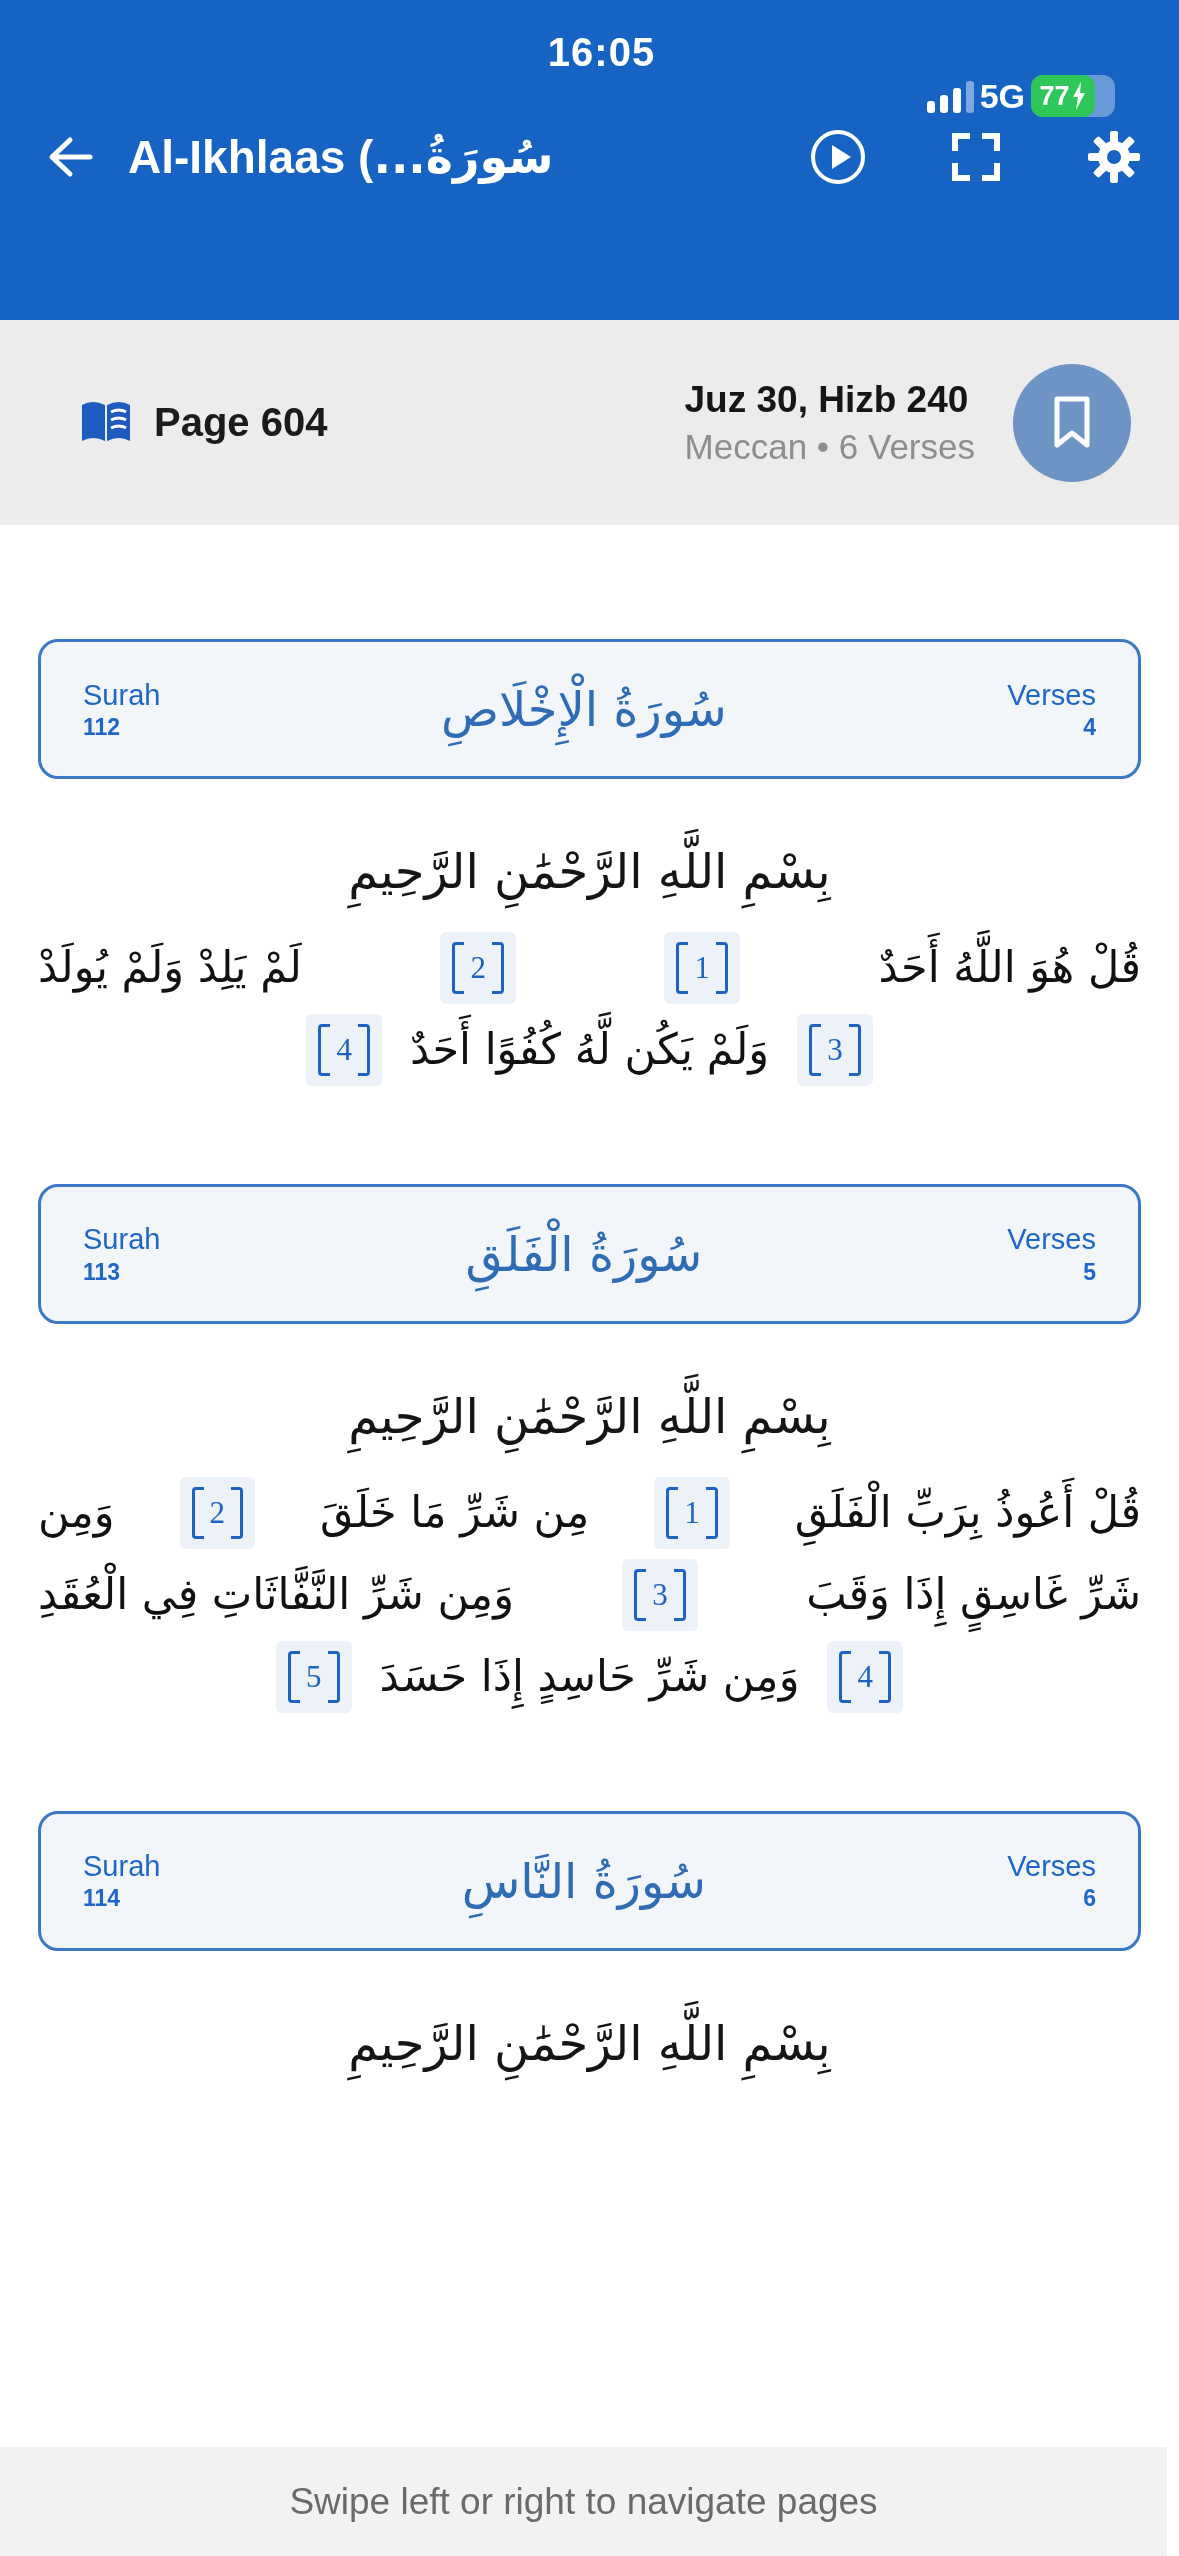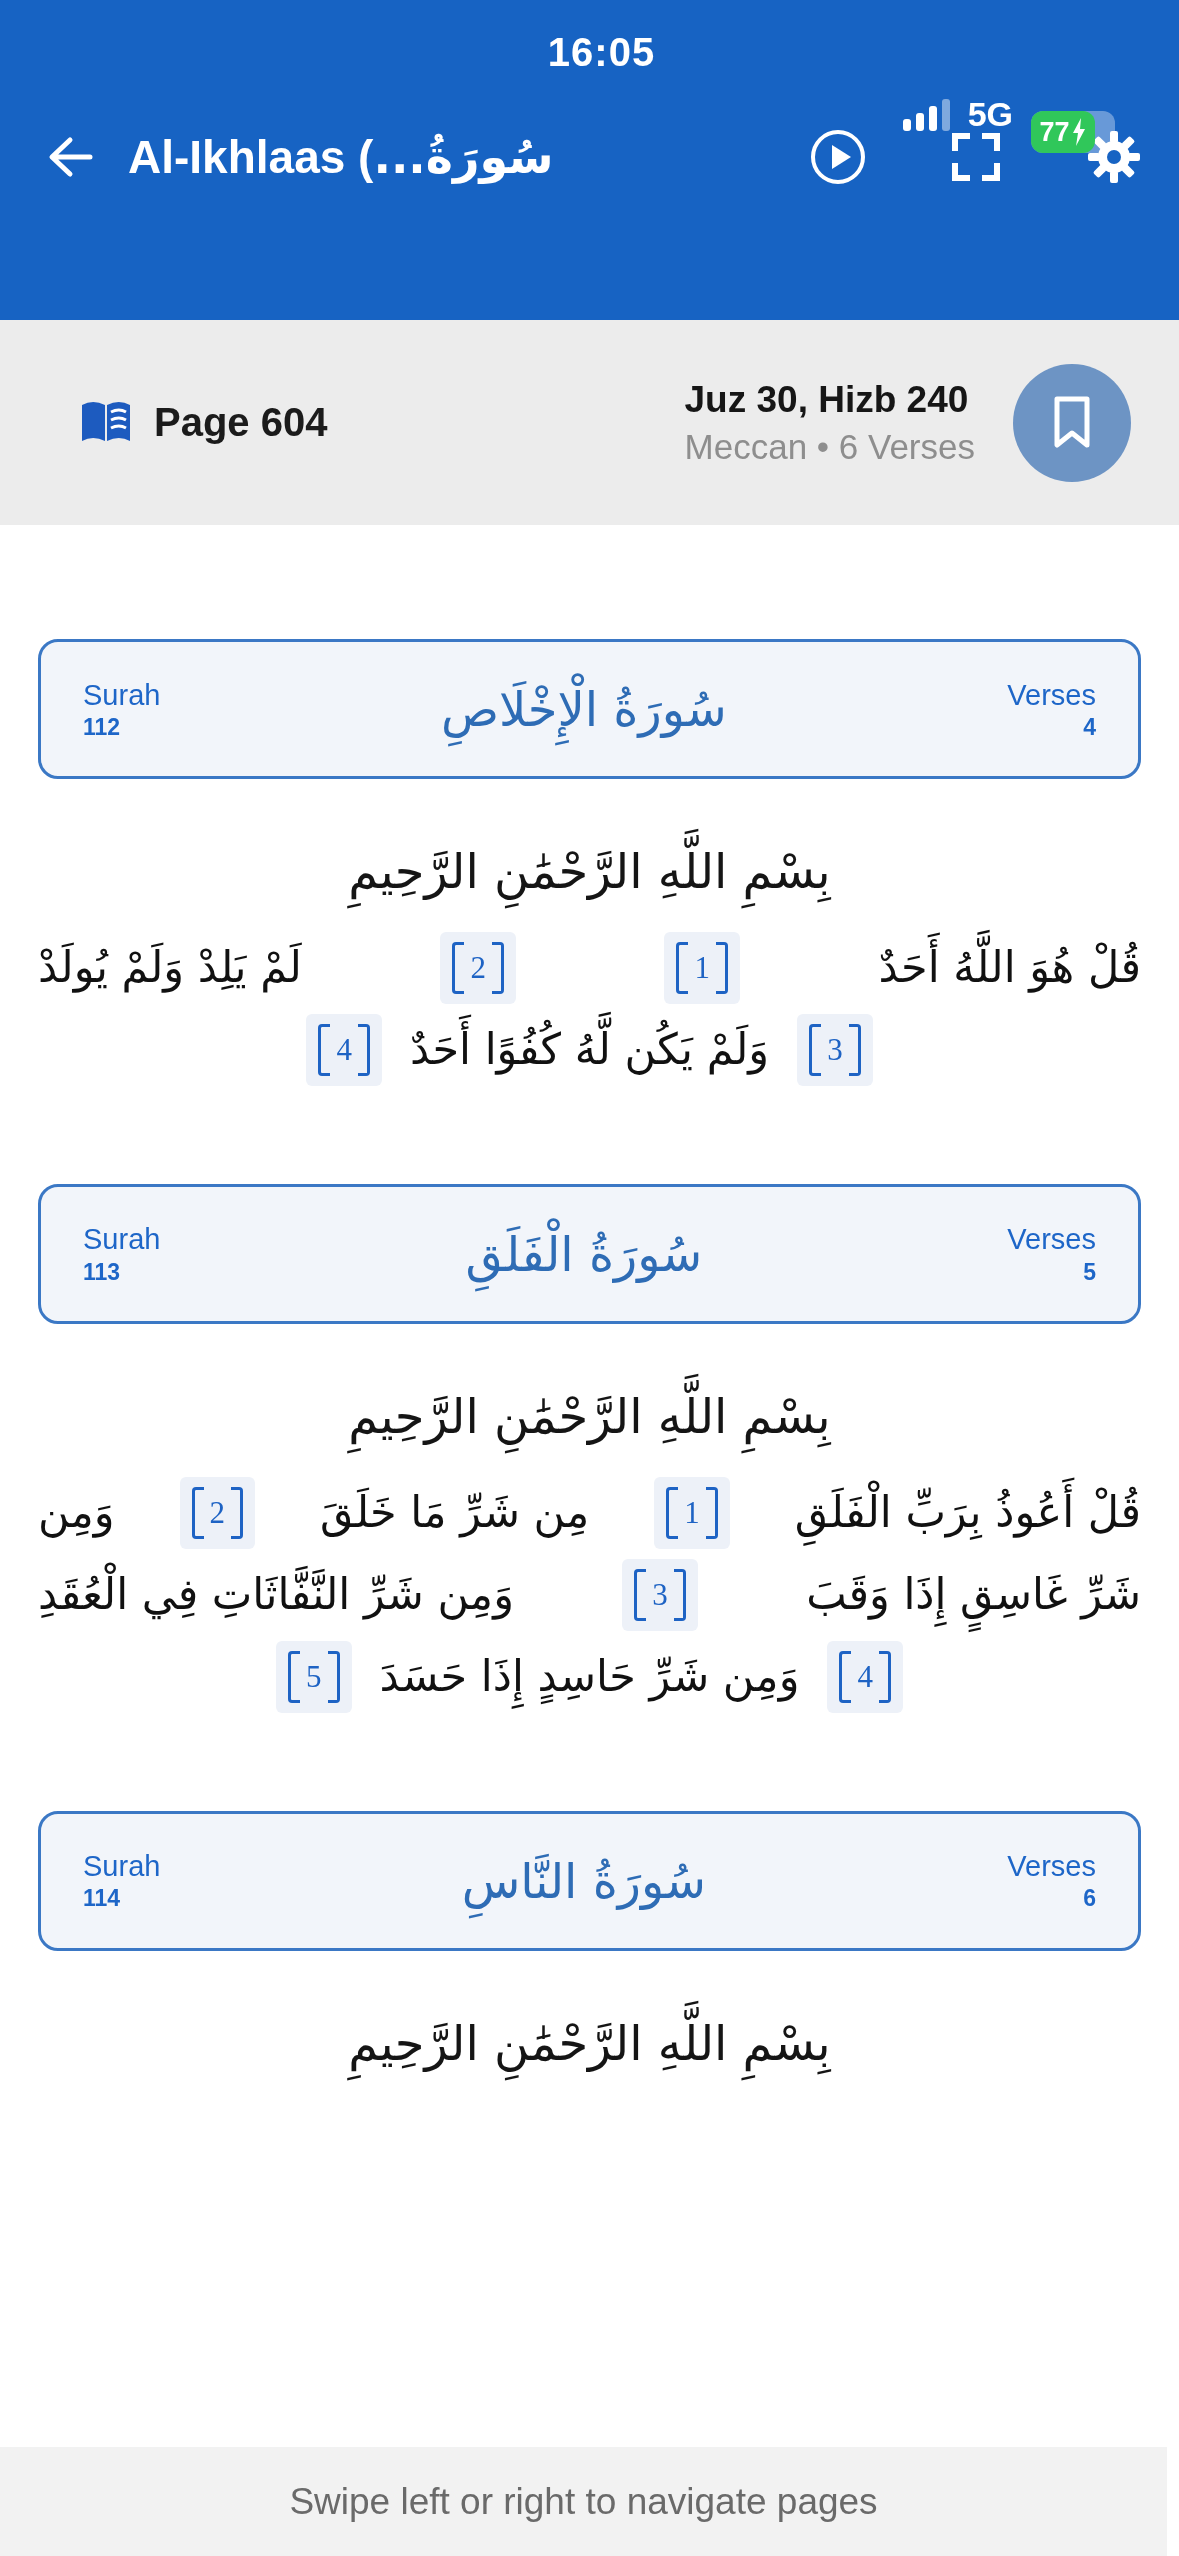--- a/index.html
+++ b/index.html
@@ -5,29 +5,29 @@
   html,body{margin:0;padding:0;background:#999;}
   #app{
     position:relative;width:1179px;height:2556px;overflow:hidden;
     background:#ffffff;font-family:"Liberation Sans",sans-serif;
     -webkit-font-smoothing:antialiased;
   }
   
   .topbar{background:#1763c3;height:320px;box-sizing:border-box;padding-top:30px;}
   .statusbar{display:flex;align-items:center;height:70px;padding:0 64px 0 88px;flex-direction:column;}
   .sb-time{color:#fff;font-size:40px;font-weight:bold;letter-spacing:1px;}
-  .sb-right{margin-left:auto;display:flex;align-items:center;gap:18px;}
+  .sb-right{margin-left:auto;display:flex;align-items:center;gap:6px;}
   .sig{display:flex;align-items:flex-end;gap:5px;height:34px;}
   .sig i{display:block;width:8px;border-radius:3px;background:#fff;}
   .sig i:nth-child(1){height:12px;}
   .sig i:nth-child(2){height:18px;}
   .sig i:nth-child(3){height:25px;}
   .sig i:nth-child(4){height:32px;opacity:.45;}
   .sb-net{color:#fff;font-size:34px;font-weight:600;}
-  .batt{position:relative;width:84px;height:42px;margin-top:36px;}
+  .batt{position:relative;width:84px;height:42px;}
   .batt-shell{position:absolute;inset:0;border-radius:12px;background:rgba(255,255,255,.35);}
   .batt-fill{position:absolute;left:0;top:0;bottom:0;width:64px;border-radius:12px;background:#30c75a;
     display:flex;align-items:center;justify-content:center;gap:1px;}
   .batt-fill b{color:#fff;font-size:27px;font-weight:bold;}
   
   .appheader{display:flex;align-items:center;padding:28px 36px 0 40px;}
   .hicon{width:58px;height:58px;display:flex;align-items:center;justify-content:center;flex:0 0 auto;}
   .htitle{color:#fff;font-size:46px;font-weight:bold;margin-left:30px;white-space:nowrap;overflow:hidden;max-width:640px;}
   .htitle .ar{font-family:"DejaVu Sans",sans-serif;font-weight:bold;unicode-bidi:isolate;direction:rtl;}
   .hicons{margin-left:auto;display:flex;align-items:center;gap:80px;}

